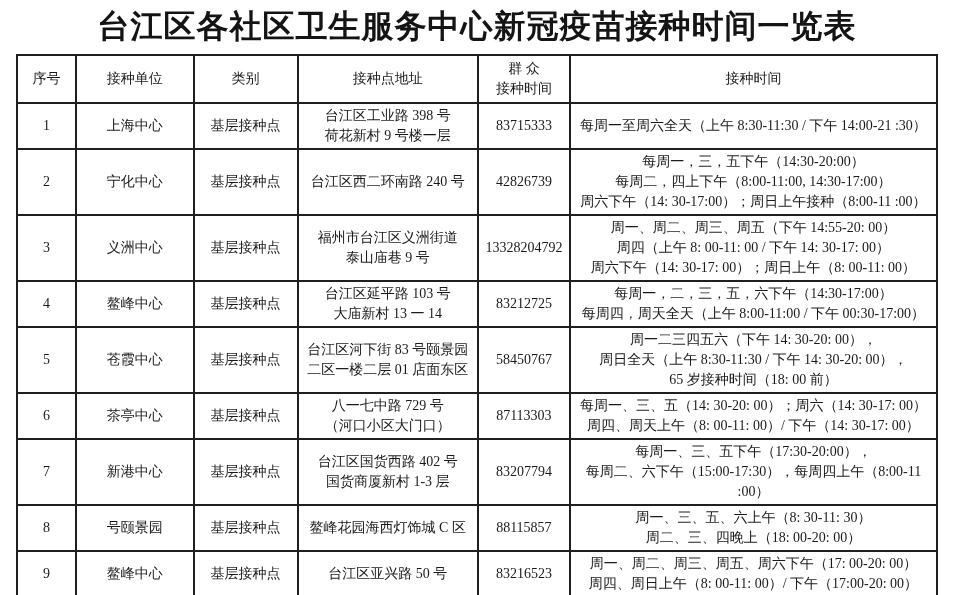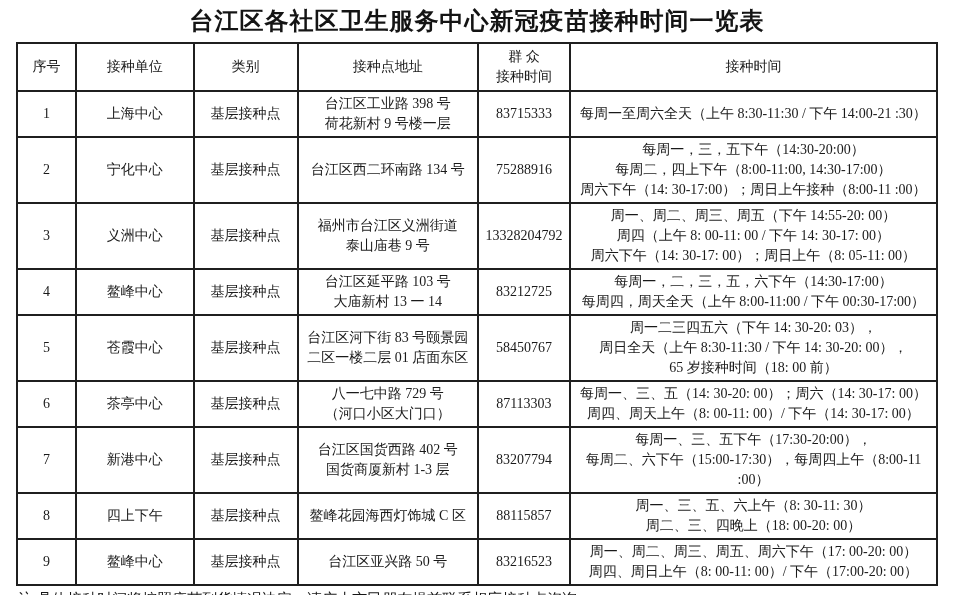--- a/index.html
+++ b/index.html
@@ -2,21 +2,21 @@
 <html><head>
 <meta charset="utf-8">
 <style>
   html,body { margin:0; padding:0; }
   body {
     width:954px; height:595px; background:#ffffff; overflow:hidden;
     font-family:"Liberation Serif","DejaVu Serif",serif; color:#1a1a1a;
   }
   .page { width:954px; height:595px; box-sizing:border-box; padding:3px 16px 0 16px; }
   .doc-title {
-    margin:2px 0 5px 0; text-align:center; font-size:24px; font-weight:bold;
+    margin:2px 0 5px 0; text-align:center; font-size:32px; font-weight:bold;
     letter-spacing:1px; color:#141414;
   }
   table.sched {
     width:922px; border-collapse:collapse; table-layout:fixed;
     font-size:14px;
   }
   table.sched th, table.sched td {
     border:2px solid #1f1f1f; text-align:center; vertical-align:middle;
     padding:2px 2px; line-height:20px; font-weight:normal; color:#1a1a1a;
     overflow:hidden;
@@ -82,42 +82,42 @@
           <td>83715333</td>
           <td>
             <span class="cell-line">每周一至周六全天（上午 8:30-11:30 / 下午 14:00-21 :30）</span>
           </td>
         </tr>
         <tr>
           <td>2</td>
           <td>宁化中心</td>
           <td>基层接种点</td>
           <td>
-            <span class="cell-line">台江区西二环南路 134 号</span>
-          </td>
-          <td>75288916</td>
+            <span class="cell-line">台江区西二环南路 240 号</span>
+          </td>
+          <td>42826739</td>
           <td>
             <span class="cell-line">每周一，三，五下午（14:30-20:00）</span>
             <span class="cell-line">每周二，四上下午（8:00-11:00, 14:30-17:00）</span>
             <span class="cell-line">周六下午（14: 30-17:00）；周日上午接种（8:00-11 :00）</span>
           </td>
         </tr>
         <tr>
           <td>3</td>
           <td>义洲中心</td>
           <td>基层接种点</td>
           <td>
             <span class="cell-line">福州市台江区义洲街道</span>
             <span class="cell-line">泰山庙巷 9 号</span>
           </td>
           <td>13328204792</td>
           <td>
             <span class="cell-line">周一、周二、周三、周五（下午 14:55-20: 00）</span>
             <span class="cell-line">周四（上午 8: 00-11: 00 / 下午 14: 30-17: 00）</span>
-            <span class="cell-line">周六下午（14: 30-17: 00）；周日上午（8: 05-11: 00）</span>
+            <span class="cell-line">周六下午（14: 30-17: 00）；周日上午（8: 00-11: 00）</span>
           </td>
         </tr>
         <tr>
           <td>4</td>
           <td>鳌峰中心</td>
           <td>基层接种点</td>
           <td>
             <span class="cell-line">台江区延平路 103 号</span>
             <span class="cell-line">大庙新村 13 一 14</span>
           </td>
@@ -130,21 +130,21 @@
         <tr>
           <td>5</td>
           <td>苍霞中心</td>
           <td>基层接种点</td>
           <td>
             <span class="cell-line">台江区河下街 83 号颐景园</span>
             <span class="cell-line">二区一楼二层 01 店面东区</span>
           </td>
           <td>58450767</td>
           <td>
-            <span class="cell-line">周一二三四五六（下午 14: 30-20: 03），</span>
+            <span class="cell-line">周一二三四五六（下午 14: 30-20: 00），</span>
             <span class="cell-line">周日全天（上午 8:30-11:30 / 下午 14: 30-20: 00），</span>
             <span class="cell-line">65 岁接种时间（18: 00 前）</span>
           </td>
         </tr>
         <tr>
           <td>6</td>
           <td>茶亭中心</td>
           <td>基层接种点</td>
           <td>
             <span class="cell-line">八一七中路 729 号</span>
@@ -165,21 +165,21 @@
             <span class="cell-line">国货商厦新村 1-3 层</span>
           </td>
           <td>83207794</td>
           <td>
             <span class="cell-line">每周一、三、五下午（17:30-20:00），</span>
             <span class="cell-line">每周二、六下午（15:00-17:30），每周四上午（8:00-11 :00）</span>
           </td>
         </tr>
         <tr>
           <td>8</td>
-          <td>四上下午</td>
+          <td>号颐景园</td>
           <td>基层接种点</td>
           <td>
             <span class="cell-line">鳌峰花园海西灯饰城 C 区</span>
           </td>
           <td>88115857</td>
           <td>
             <span class="cell-line">周一、三、五、六上午（8: 30-11: 30）</span>
             <span class="cell-line">周二、三、四晚上（18: 00-20: 00）</span>
           </td>
         </tr>

